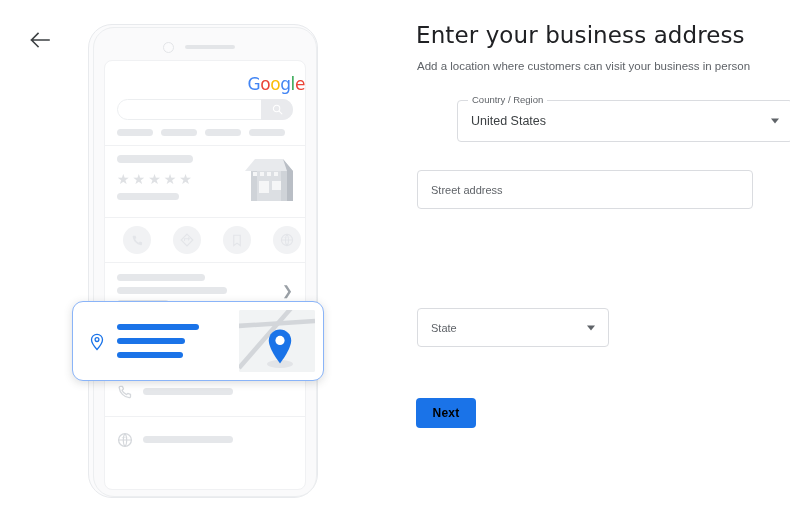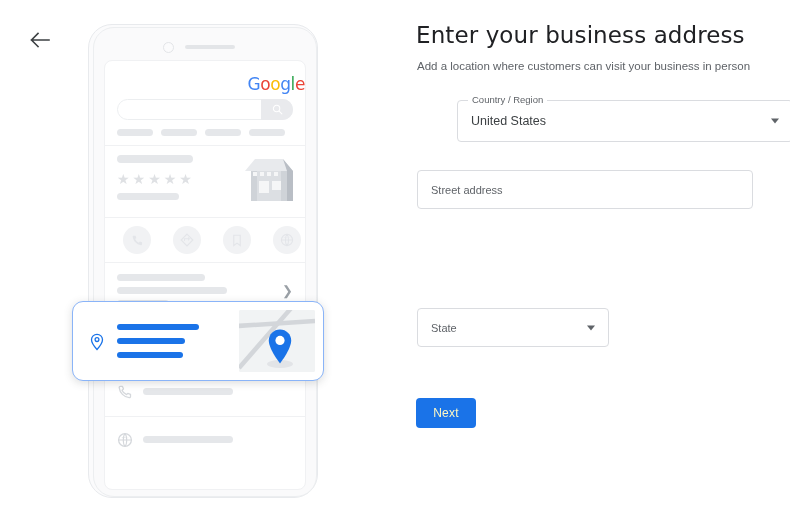--- a/index.html
+++ b/index.html
@@ -124,22 +124,22 @@
     font-size:9.5px;color:#5f6368;line-height:11px;
   }
   .caret{
     position:absolute;right:13px;top:50%;transform:translateY(-50%);
     width:0;height:0;border-left:4.5px solid transparent;border-right:4.5px solid transparent;
     border-top:5px solid #5f6368;
   }
 
   .next-btn{
     position:absolute;left:0;top:398px;width:60px;height:30px;
-    background:#1a73e8;color:#fef9c3;border:none;border-radius:4px;
-    font-size:12px;font-weight:400;letter-spacing:.2px;cursor:pointer;
+    background:#1a73e8;color:#000000;border:none;border-radius:4px;
+    font-size:12px;font-weight:700;letter-spacing:.2px;cursor:pointer;
     font-family:"Liberation Sans", sans-serif;
   }
 </style>
 </head>
 <body>
 
 <div class="root">
 
   <div class="back-btn">
     <span>

